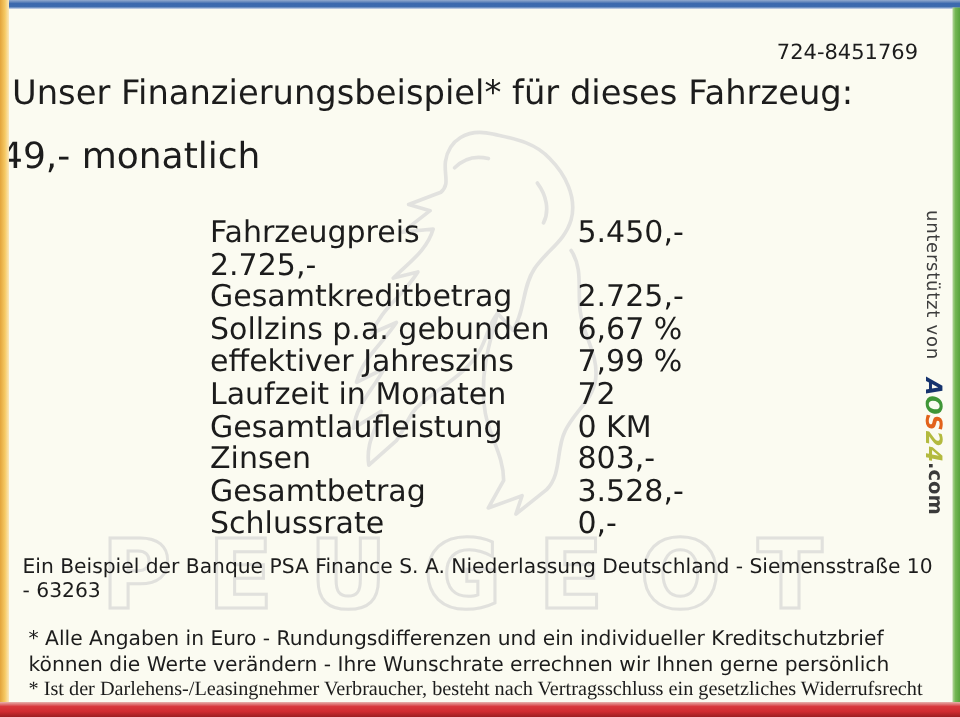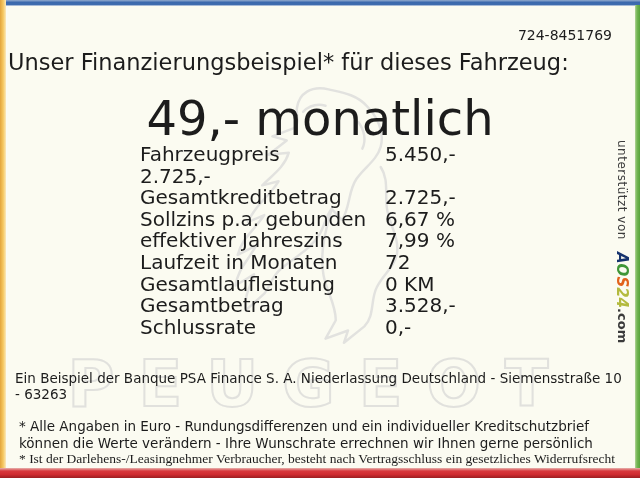--- a/index.html
+++ b/index.html
@@ -19,21 +19,21 @@
     background:linear-gradient(to bottom,#e7b3ae 0%,#d8383d 30%,#cf2b30 65%,#9c1e22 100%);}
   
   .lion-wm{position:absolute;left:205px;top:80px;width:235px;height:268px;z-index:0;}
   .lion-wm path{fill:none;stroke:#e2e2df;stroke-width:2.4;stroke-linejoin:round;stroke-linecap:round;}
   .brand-wm{position:absolute;top:352px;left:0;right:0;z-index:0;text-align:center;
     font-size:64px;font-weight:bold;letter-spacing:24px;line-height:1;
     color:transparent;-webkit-text-stroke:2px #e1e1dd;white-space:nowrap;}
   
   .refnum{position:absolute;top:27px;right:28px;z-index:2;font-size:14px;}
   .title{position:absolute;top:49px;left:8px;right:8px;z-index:2;font-size:22.5px;}
-  .headline{position:absolute;top:90px;left:0;right:0;z-index:2;text-align:center;font-size:48px;}
+  .headline{position:absolute;top:90px;left:0;right:0;z-index:2;text-align:left;font-size:24px;}
   .fin-table{position:absolute;left:140px;top:144px;z-index:2;font-size:20px;line-height:21.6px;}
   .fin-row{display:flex;}
   .fin-label{width:245px;}
   .fin-value{white-space:nowrap;}
   .footer{position:absolute;top:370px;left:14px;right:16px;z-index:2;text-align:left;
     font-size:13.5px;line-height:1.2;}
   .footer p{margin:0 auto;}
   .footer .f1{max-width:608px;}
   .footer .f2{max-width:600px;margin-top:16px;}
   .footer .f3{max-width:600px;margin-top:0;font-family:Liberation Serif, serif;}
@@ -99,20 +99,24 @@
     </div>
     <div class="fin-row">
       <span class="fin-label">Laufzeit in Monaten</span>
       <span class="fin-value">72</span>
     </div>
     <div class="fin-row">
       <span class="fin-label">Gesamtlaufleistung</span>
       <span class="fin-value">0 KM</span>
     </div>
     <div class="fin-row">
+      <span class="fin-label">Zinsen</span>
+      <span class="fin-value">803,-</span>
+    </div>
+    <div class="fin-row">
       <span class="fin-label">Gesamtbetrag</span>
       <span class="fin-value">3.528,-</span>
     </div>
     <div class="fin-row">
       <span class="fin-label">Schlussrate</span>
       <span class="fin-value">0,-</span>
     </div>
   </div>
 
   <div class="footer">

